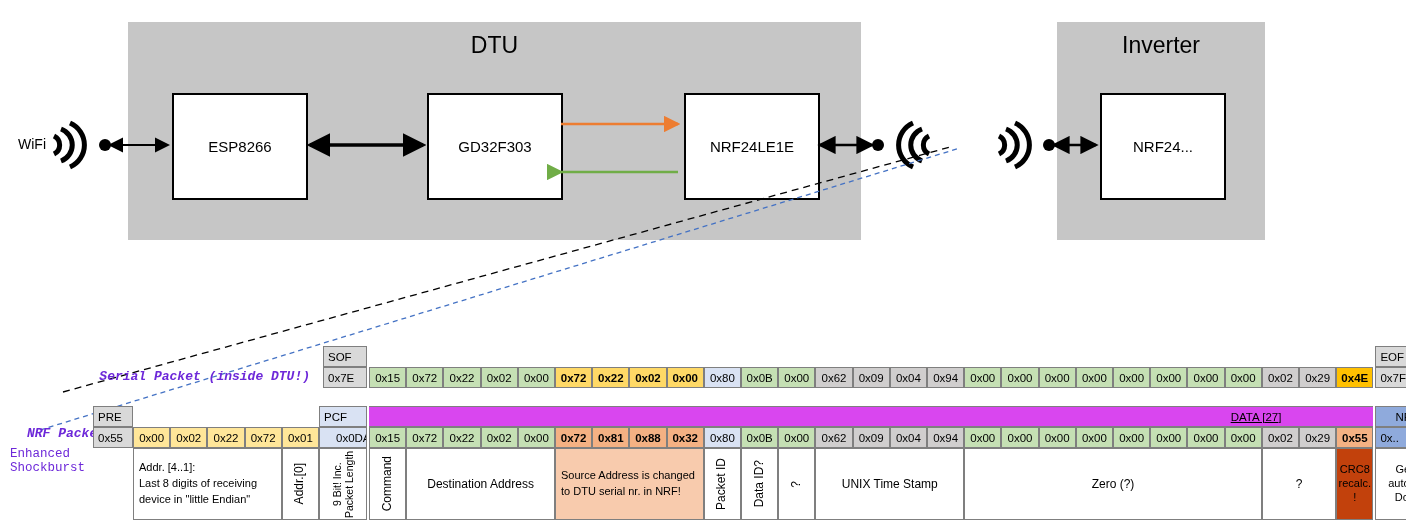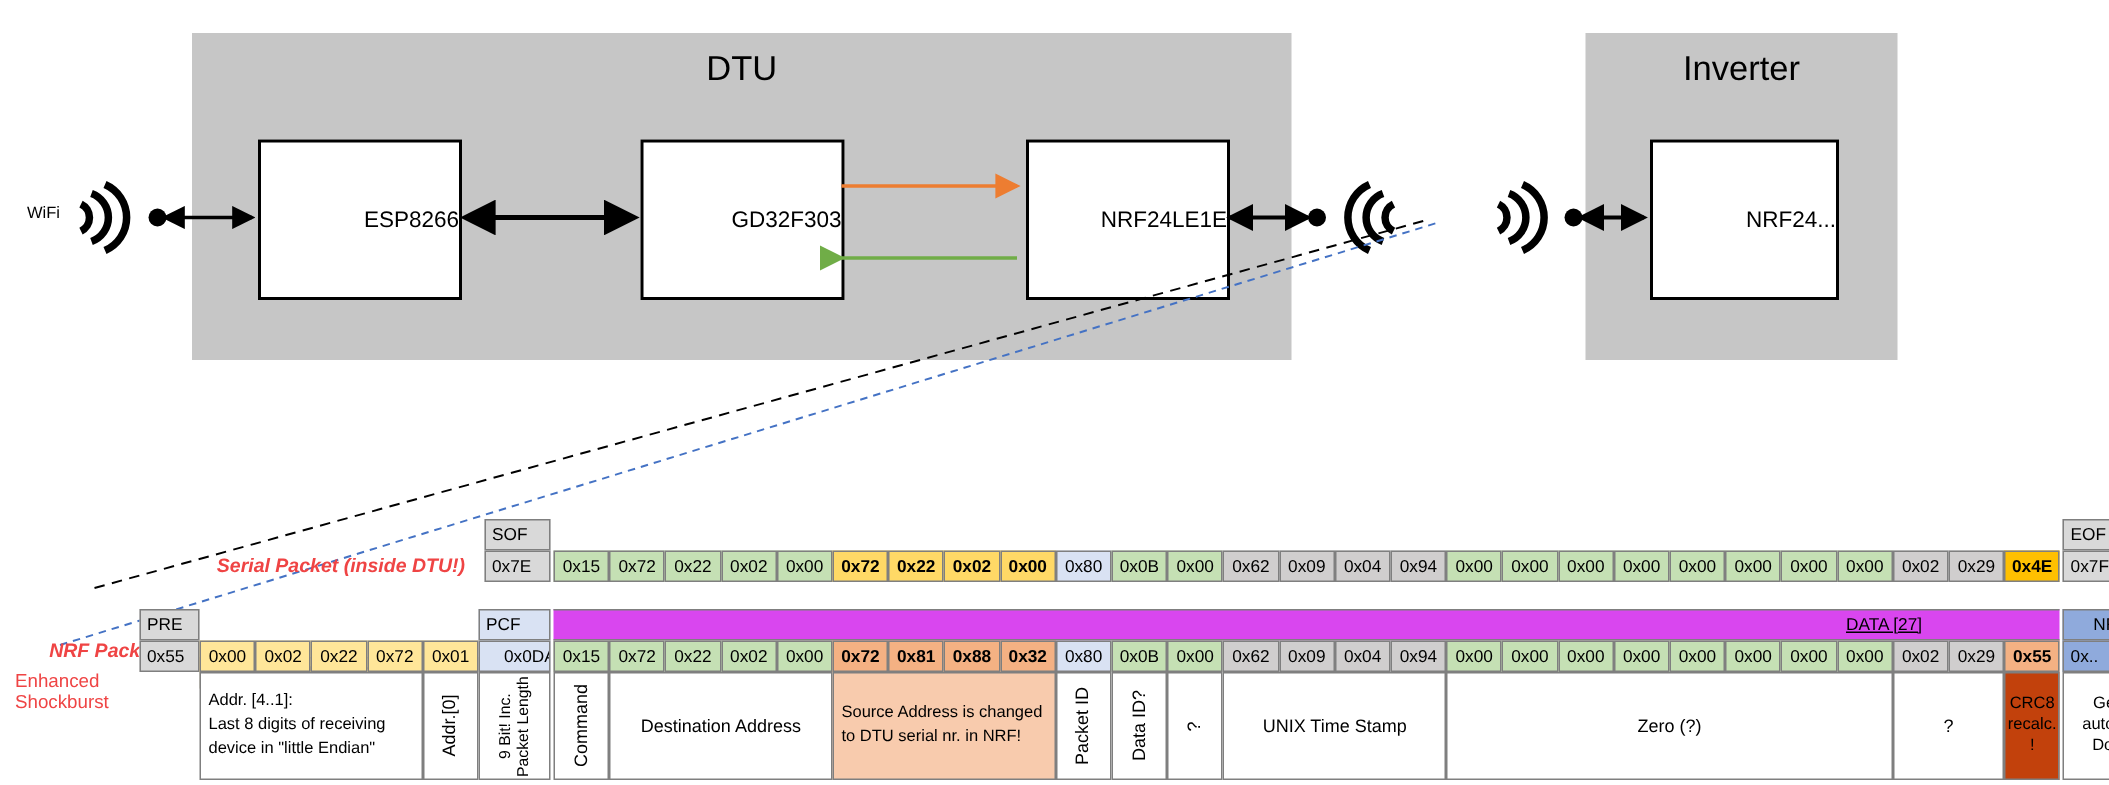--- a/index.html
+++ b/index.html
@@ -16,32 +16,32 @@
 
   .enclosure{
     position:absolute;background:#c6c6c6;
   }
   .enclosure-title{
     position:absolute;left:0;right:0;top:10px;
     text-align:center;font-size:23px;color:#000;
   }
   .chip{
     position:absolute;background:#ffffff;border:2.5px solid #000;
-    display:flex;align-items:center;justify-content:flex-end;
+    display:flex;align-items:center;justify-content:center;
     font-size:15px;color:#000;
   }
   .wifi-label{
-    position:absolute;font-size:11px;color:#000;
+    position:absolute;font-size:14px;color:#000;
   }
   svg{overflow:visible;}
 
   
   #packets{position:absolute;left:0;top:0;width:1406px;height:523px;}
   .rowlabel{
-    position:absolute;text-align:right;font-size:12.5px;color:#ef4444;
+    position:absolute;text-align:right;font-size:12.5px;color:#6d28d9;font-family:Liberation Mono, monospace;
   }
   .rowlabel.bold{font-weight:bold;font-style:italic;font-size:13px;}
 
   .cell{
     position:absolute;box-sizing:border-box;
     border:1px solid #7f7f7f;
     font-size:11.5px;
     display:flex;align-items:center;justify-content:center;
     color:#000;white-space:nowrap;
     overflow:hidden;

